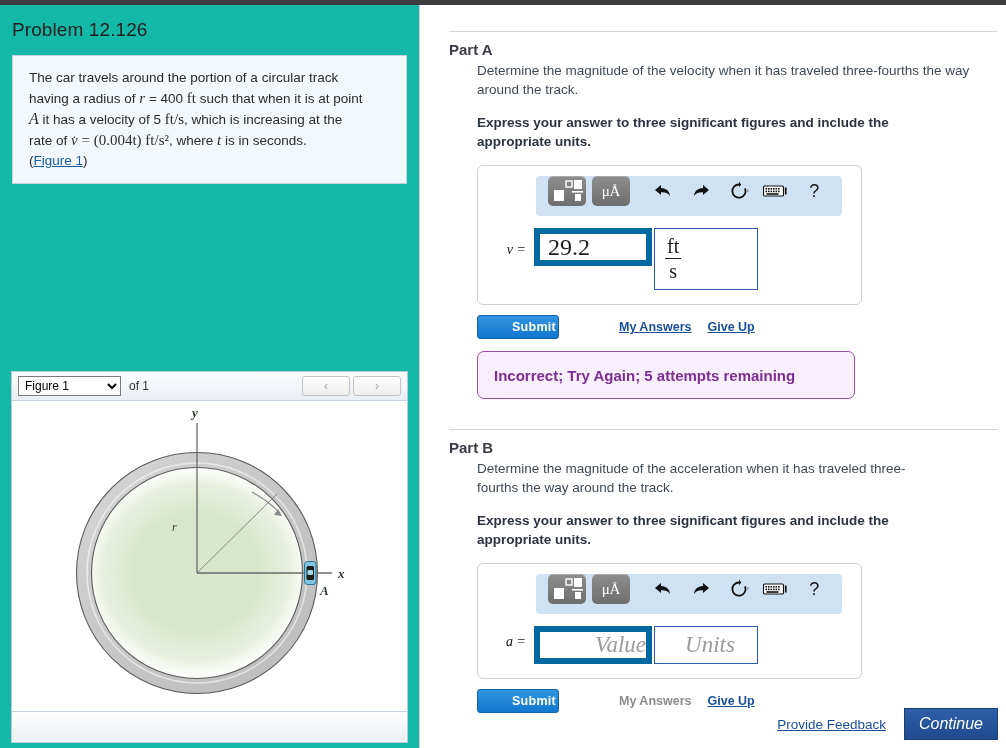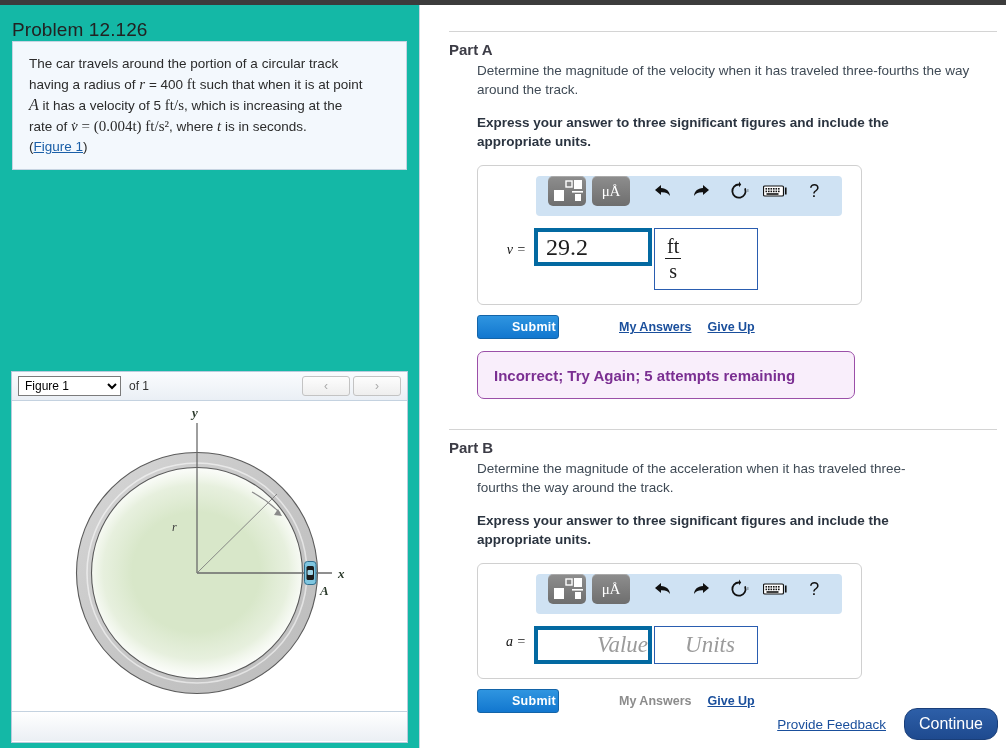--- a/index.html
+++ b/index.html
@@ -22,21 +22,21 @@
   .left-col {
     position: absolute; left: 0; top: 5px; width: 420px; height: 743px;
     background: #14b8a6;
     border-right: 1px solid #c8d4e0;
   }
   .problem-title {
     font-size: 19px; color: #222; padding: 14px 0 0 12px;
     font-weight: normal; letter-spacing: .1px;
   }
   .problem-box {
-    margin: 0 12px 0 12px;
+    margin: 14px 12px 0 12px;
     border: 1px solid #c6d4e2;
     background: #f3f8fd;
     padding: 12px 14px 12px 16px;
     font-size: 13.5px; line-height: 20px; color: #2b2b2b;
   }
   .mth { font-family: "Liberation Serif", serif; font-style: italic; font-size: 15px; }
   .mthu { font-family: "Liberation Serif", serif; font-style: normal; font-size: 15px; }
   .fig-link { color: #1a5fa8; text-decoration: underline; cursor: pointer; }
 
   
@@ -110,21 +110,21 @@
     justify-content: center; cursor: pointer; color: #111; }
   .tb-gap { flex: 0 0 6px; }
 
   .ans-row { display: flex; align-items: flex-start; margin-top: 12px; padding-left: 6px; }
   .var-lbl {
     font-family: "Liberation Serif", serif; font-style: italic;
     font-size: 14px; padding-top: 14px; width: 30px; text-align: right;
     margin-right: 8px; color: #111;
   }
   .val-box {
-    width: 118px; height: 38px; border: 4px solid #0369a1;
+    width: 118px; height: 38px; border: 6px solid #0369a1;
     background: #fff; display: flex; align-items: center;
     padding-left: 8px;
     font-family: "Liberation Serif", serif; font-size: 24px; color: #1c1c1c;
   }
   .val-box.ph { justify-content: flex-end; padding-left: 0; }
   .val-box.ph span { color: #9b9b9b; font-style: italic; font-size: 23px; }
   .unit-box {
     width: 104px; height: 62px; border: 1px solid #2a5db0; background: #fff;
     margin-left: 2px; display: flex; align-items: center; padding-left: 10px;
   }
@@ -154,25 +154,25 @@
     display: flex; align-items: center; padding-left: 16px;
     color: #7b2f92; font-size: 15px; font-weight: bold;
   }
 
   .footer-row {
     position: absolute; left: 0; top: 703px; width: 585px;
     display: flex; align-items: center; justify-content: flex-end;
     padding-right: 8px; gap: 18px;
   }
   .continue-btn {
-    width: 94px; height: 32px; border-radius: 13px;
+    width: 94px; height: 32px; border-radius: 0;
     border: 1px solid #1a3f7a;
     background-image: linear-gradient(#2d5fa8, #1e4a8f);
     color: #fff; font-size: 16px;
-    display: flex; align-items: center; justify-content: center; cursor: pointer;
+    display: flex; align-items: center; justify-content: center; cursor: pointer; font-style: italic;
   }
 </style>
 </head>
 <body>
 
 <div id="root">
 
   <div class="topbar"></div>
 
   <div class="left-col">

